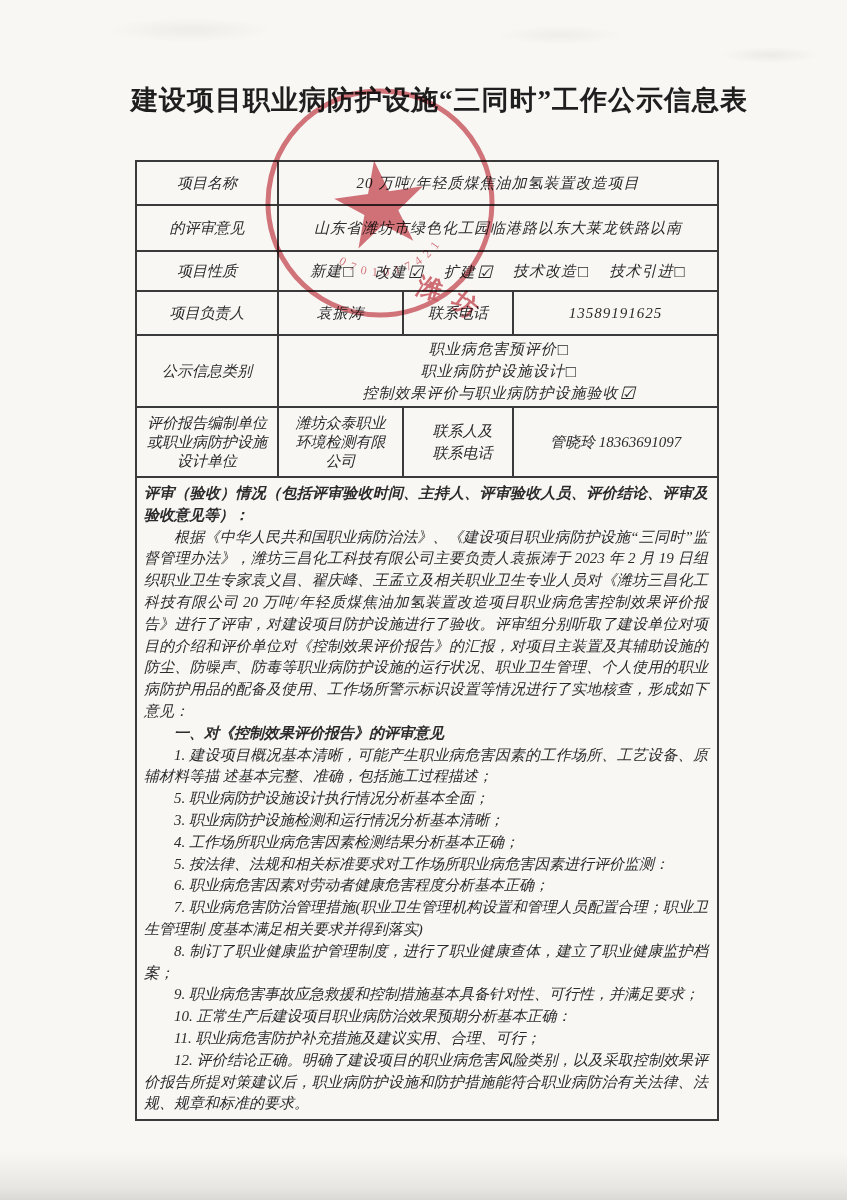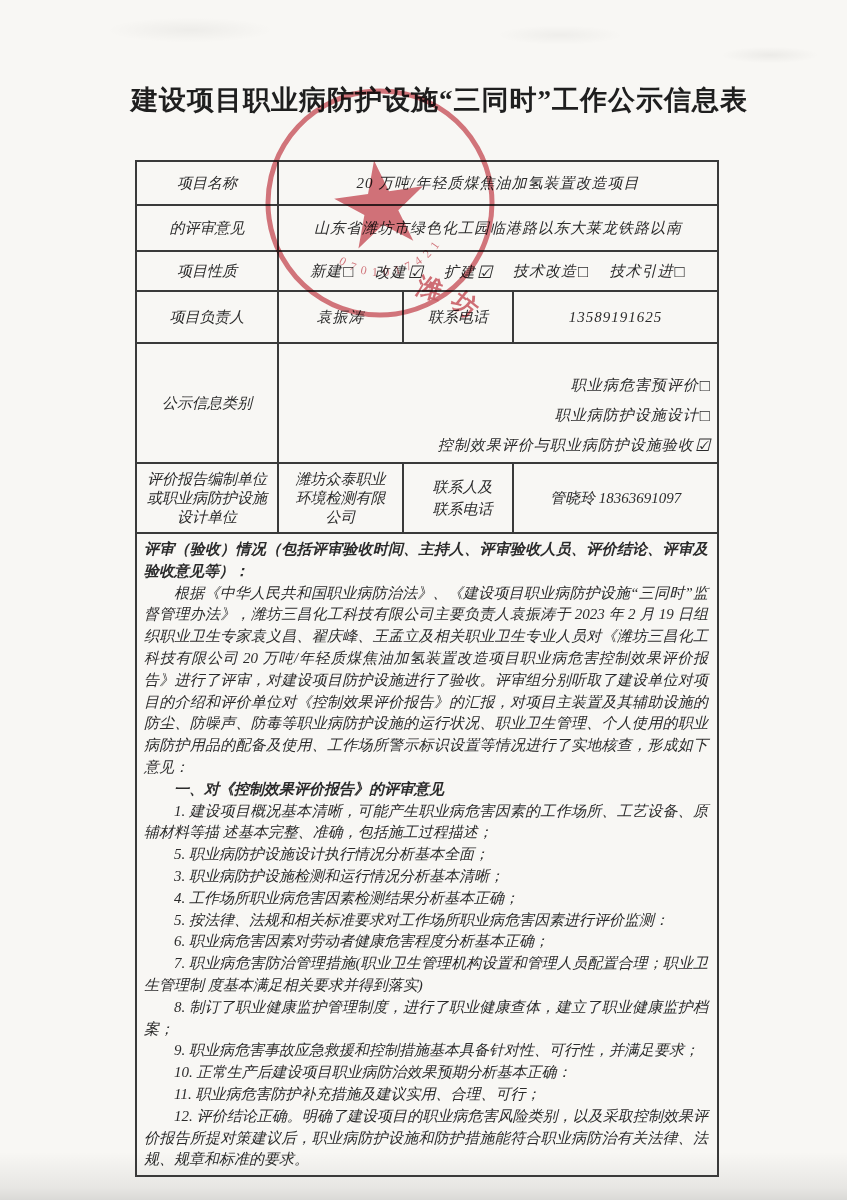--- a/index.html
+++ b/index.html
@@ -35,25 +35,25 @@
   }
   table.form td{
     border:2px solid #3a3a3a;
     padding:2px 6px;
     vertical-align:middle;
     font-style:italic;
   }
   col.c1{width:142px}col.c2{width:125px}col.c3{width:110px}col.c4{width:205px}
   .lab{text-align:center;}
   .val{text-align:center;letter-spacing:1px;}
-  .r1{height:44px}.r2{height:46px}.r3{height:40px}.r4{height:52px}
+  .r1{height:44px}.r2{height:46px}.r3{height:40px}.r4{height:44px}
   .r5{height:68px}.r6{height:70px}
   .opts-inline{display:flex;justify-content:center;gap:20px;letter-spacing:1px;}
   .opt .box{font-size:17px;margin-left:1px;position:relative;top:1px;}
-  .opts-stack{line-height:30px;text-align:right;letter-spacing:1px;padding-left:2px;margin-top:24px;}
+  .opts-stack{line-height:22px;text-align:center;letter-spacing:1px;padding-left:2px;}
   .narrow{display:inline-block;width:4.6em;text-align:right;line-height:22px;}
   .review-cell{
     height:613px;
     vertical-align:top !important;
     padding:5px 9px 4px 7px !important;
     line-height:21.8px;
     text-align:justify;
     margin-top:12px;
   }
   .review-cell .bold{font-weight:bold;}

